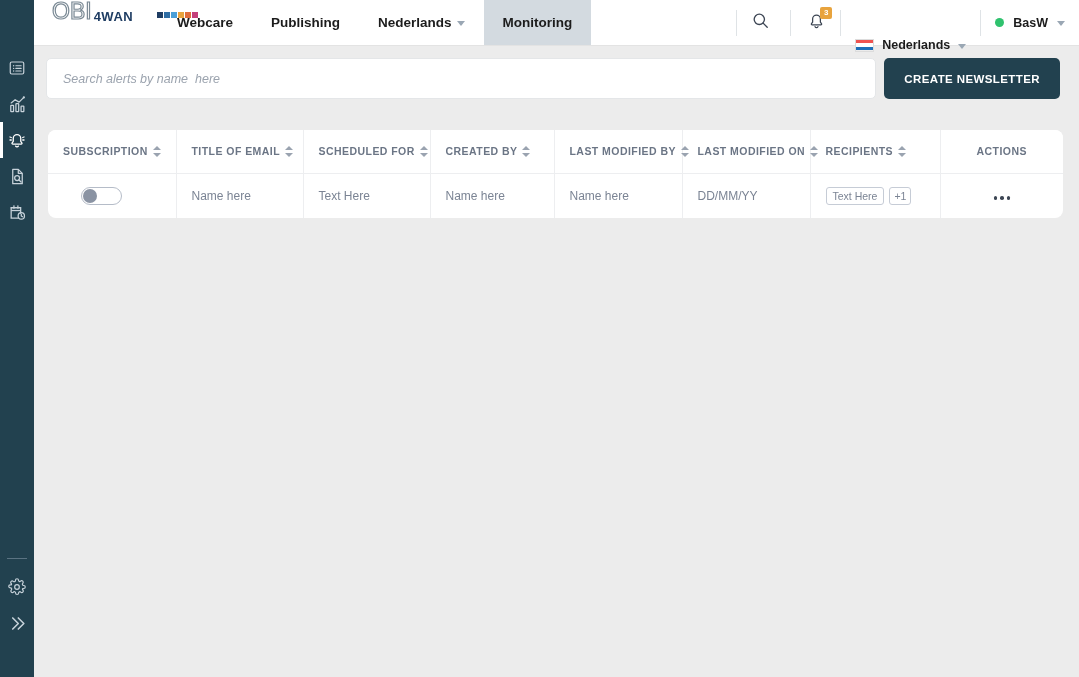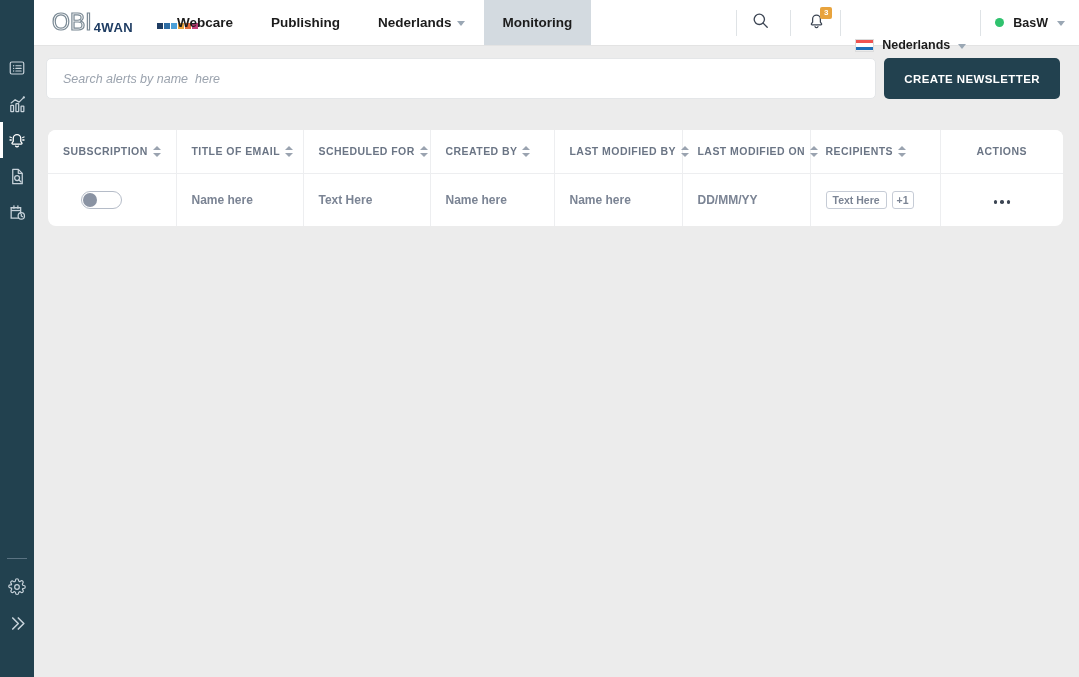--- a/index.html
+++ b/index.html
@@ -31,21 +31,21 @@
   .sb-bottom { margin-top: auto; width: 34px; display: flex; flex-direction: column; align-items: center; padding-bottom: 36px; }
   .sb-divider { width: 20px; height: 1px; background: #5b7382; margin-bottom: 10px; }
 
   
   .topnav {
     position: absolute; left: 34px; top: 0; right: 0; height: 46px;
     background: #ffffff;
     border-bottom: 1px solid #e3e3e3;
     display: flex; align-items: stretch;
   }
-  .logo { display: flex; align-items: center; padding: 0 0 0 18px; width: 112px; }
+  .logo { display: flex; align-items: flex-start; padding: 0 0 0 18px; width: 112px; }
   .logo-wrap { display: flex; flex-direction: column; }
   .logo-row { display: flex; align-items: flex-end; }
   .logo-obi {
     font-size: 23px; letter-spacing: 0px; font-weight: 400;
     color: #ffffff; -webkit-text-stroke: 1.2px #7b8a95;
     font-family: "Liberation Sans", sans-serif; line-height: 23px;
   }
   .logo-4wan-box { display: flex; margin-left: 2px; gap: 24px; }
   .logo-4wan {
     font-size: 13px; font-weight: 700; color: #1f3d63; letter-spacing: 0.5px;
@@ -126,22 +126,22 @@
   thead th:last-child .th-inner { justify-content: center; }
   .sort-ico { display: inline-block; width: 8px; height: 11px; position: relative; flex: 0 0 auto; }
   .sort-ico::before, .sort-ico::after {
     content: ""; position: absolute; left: 0;
     border-left: 4px solid transparent; border-right: 4px solid transparent;
   }
   .sort-ico::before { top: 0; border-bottom: 4px solid #9aa3b0; }
   .sort-ico::after { bottom: 0; border-top: 4px solid #9aa3b0; }
 
   tbody td {
-    height: 53px; vertical-align: middle; padding: 0 15px;
-    border-right: 1px solid #edeef0; font-size: 12px; color: #7b8494; font-weight: bold;
+    height: 45px; vertical-align: middle; padding: 0 15px;
+    border-right: 1px solid #edeef0; font-size: 12px; color: #7b8494;
   }
   tbody td:last-child { border-right: none; text-align: center; }
   tbody tr:last-child td { border-bottom: none; }
 
   .toggle {
     width: 41px; height: 18px; border-radius: 9px; background: #ffffff;
     border: 1px solid #b5bcc8; position: relative; cursor: pointer; display: block;
     margin-left: 18px;
   }
   .toggle .knob {

